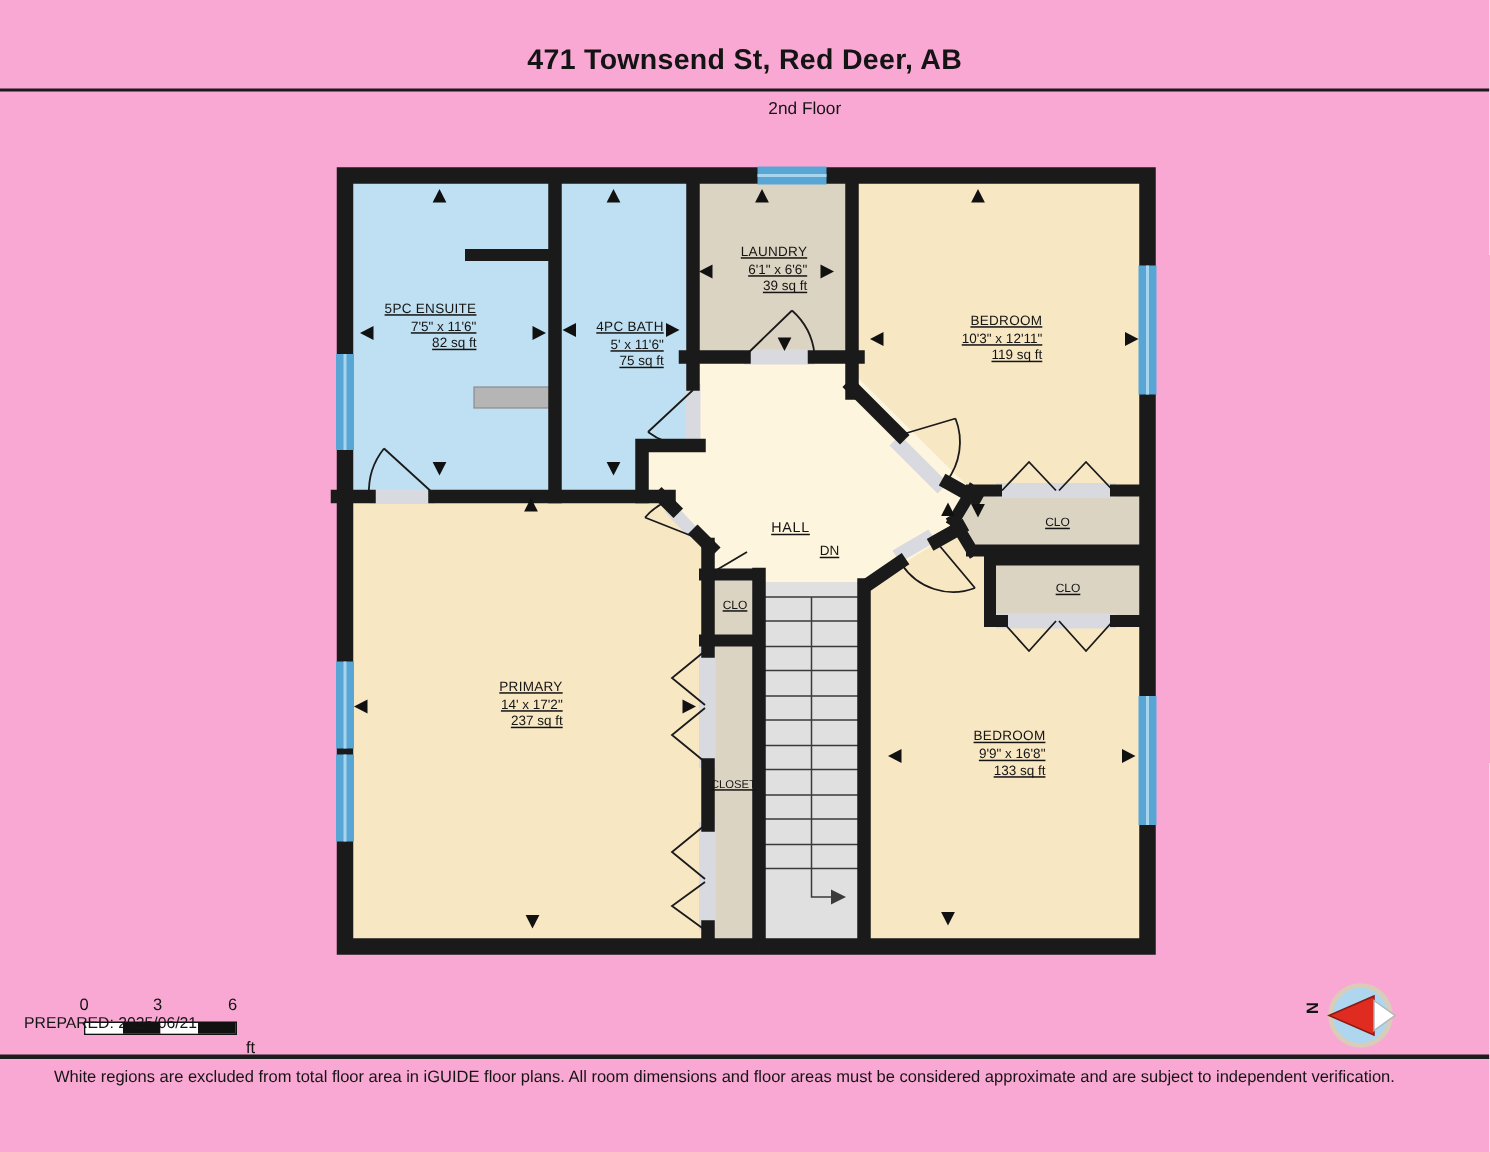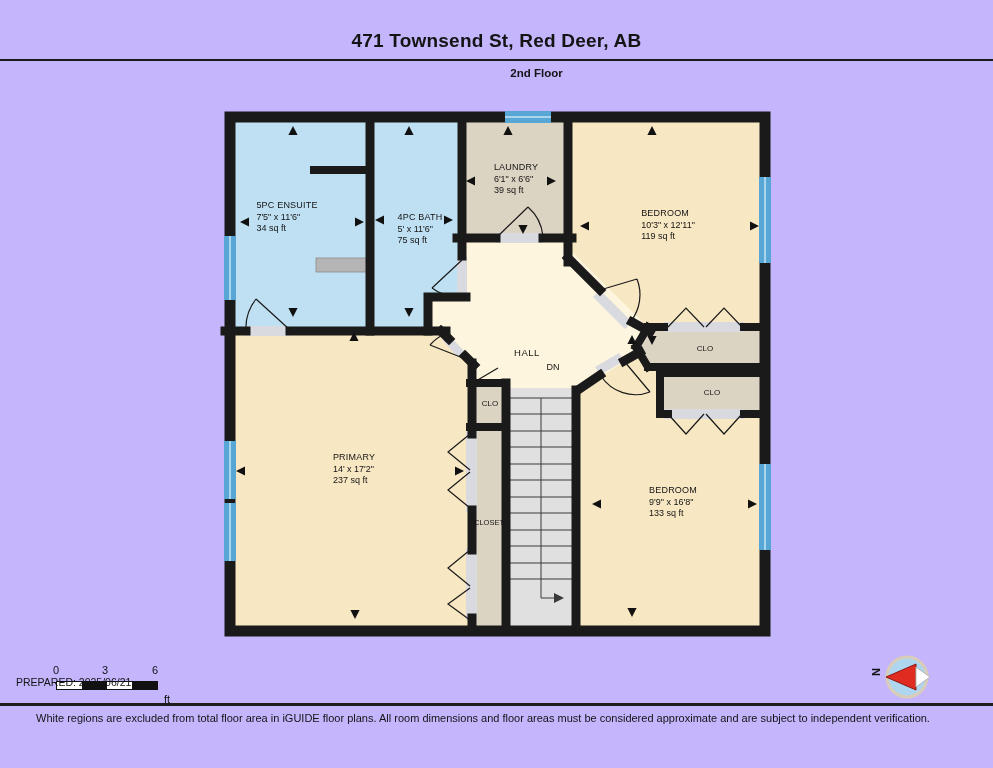--- a/index.html
+++ b/index.html
@@ -1,27 +1,27 @@
 <!DOCTYPE html>
 <html><head>
 <meta charset="utf-8">
 <style>
   html,body{margin:0;padding:0;background:#fff;}
-  .page{position:relative;width:993px;height:768px;background:#c4b5fd;overflow:hidden;
+  .page{position:relative;width:993px;height:768px;background:#f9a8d4;overflow:hidden;
         font-family:"Liberation Sans",sans-serif;color:#141414;}
   .title{position:absolute;left:0;top:30px;width:100%;text-align:center;
          font-size:19px;font-weight:bold;letter-spacing:.2px;}
   .rule-top{position:absolute;left:0;top:59px;width:100%;height:2px;background:#1a1a1a;}
   .subtitle{position:absolute;left:40px;top:67px;width:993px;display:flex;
             justify-content:center;gap:12px;font-size:11.5px;}
-  .subtitle .floor{font-weight:bold;}
+  .subtitle .floor{font-weight:normal;}
   .subtitle .areas div{margin-bottom:4px;}
   .plan-svg{position:absolute;left:0;top:0;}
-  .room-label{position:absolute;transform:translate(-50%,-50%);text-align:left;
-              font-size:9px;line-height:1.3;white-space:nowrap;color:#141414;}
+  .room-label{position:absolute;transform:translate(-50%,-50%);text-align:right;
+              font-size:9px;line-height:1.3;white-space:nowrap;color:#141414;text-decoration:underline;}
   .room-label .rname{letter-spacing:.2px;}
   .small-label{font-size:8px;}
   .tiny-label{font-size:7.5px;}
   .hall-label{font-size:9.5px;letter-spacing:.5px;margin-top:33px;}
   .scalebar{position:absolute;left:56px;top:664px;width:140px;height:30px;}
   .scalebar .tick{position:absolute;top:0;font-size:11px;}
   .scalebar .bar{position:absolute;left:0;top:17px;width:100px;height:7px;
                  border:1px solid #111;display:flex;}
   .scalebar .seg{flex:1;}
   .seg.w{background:#fff;} .seg.b{background:#111;}
@@ -163,21 +163,21 @@
       <use href="#arrTri" transform="translate(551,181) rotate(90)"></use>
       <use href="#arrTri" transform="translate(754,226) rotate(90)"></use>
       <use href="#arrTri" transform="translate(459,471) rotate(90)"></use>
       <use href="#arrTri" transform="translate(752,504) rotate(90)"></use>
     </g>
   </svg>
 
   <div class="room-label" style="left:287px;top:218px">
     <div class="rname">5PC ENSUITE</div>
     <div>7'5" x 11'6"</div>
-    <div>34 sq ft</div>
+    <div>82 sq ft</div>
   </div>
   <div class="room-label" style="left:420px;top:230px">
     <div class="rname">4PC BATH</div>
     <div>5' x 11'6"</div>
     <div>75 sq ft</div>
   </div>
   <div class="room-label" style="left:516px;top:180px">
     <div class="rname">LAUNDRY</div>
     <div>6'1" x 6'6"</div>
     <div>39 sq ft</div>

